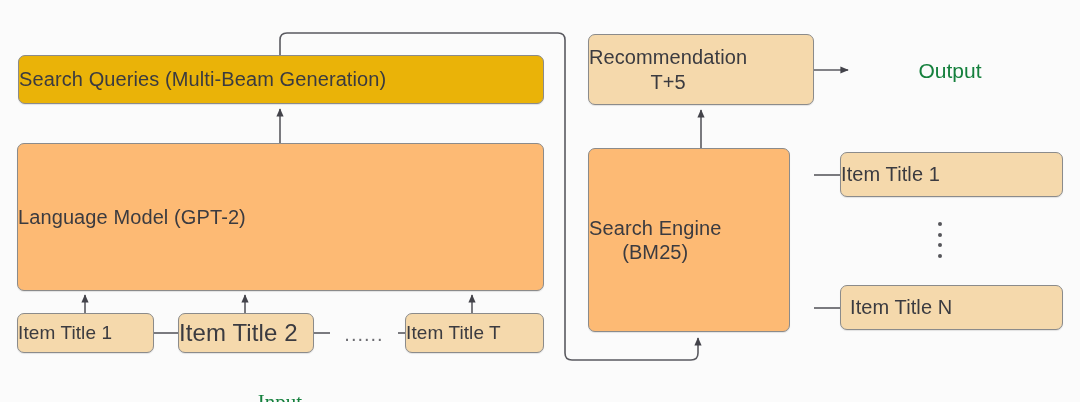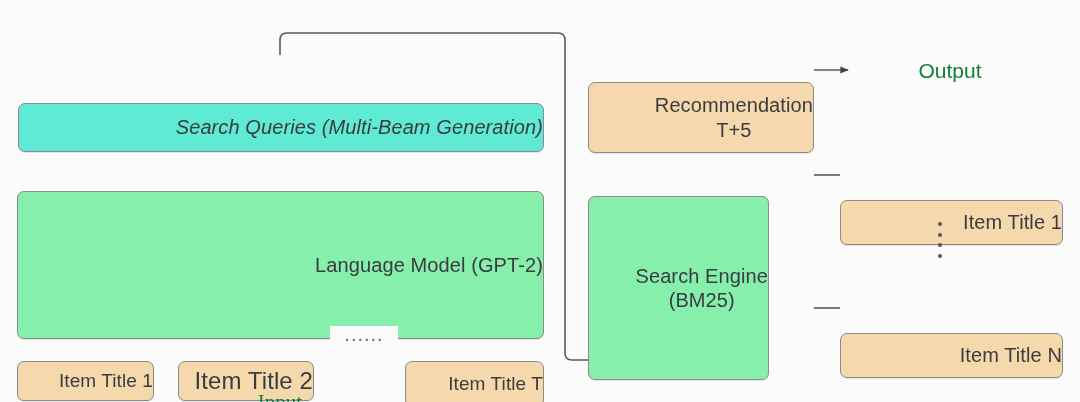--- a/index.html
+++ b/index.html
@@ -10,32 +10,31 @@
     overflow:hidden;
     position:relative;
   }
   #stage{position:absolute;left:0;top:0;width:1080px;height:402px;}
   svg.edges{position:absolute;left:0;top:0;width:1080px;height:402px;pointer-events:none;}
   .node{
     position:absolute;
     box-sizing:border-box;
     border:1.4px solid #8b8b8b;
     border-radius:7px;
-    display:flex;align-items:center;justify-content:flex-end;
+    display:flex;align-items:center;justify-content:flex-start;
     text-align:center;
     color:#3b3b40;
     font-size:20px;
     line-height:1.22;
     letter-spacing:.1px;
     box-shadow:0 1px 1px rgba(0,0,0,.10);
     z-index:2;
-    margin-top:48px;
   }
-  .orange{background:#5eead4;font-style:italic;}
-  .yellow{background:#86efac;}
+  .orange{background:#eab308;}
+  .yellow{background:#fdba74;}
   .tan{background:#f5d9ac;}
   .plain-text{
     position:absolute;color:#15803d;font-size:21px;
     display:flex;align-items:center;justify-content:center;
     z-index:2;
   }
   .dots-h{
     position:absolute;color:#6d6d72;font-size:20px;letter-spacing:1px;
     display:flex;align-items:center;justify-content:center;z-index:3;
     background:#fbfbfb;
@@ -44,23 +43,23 @@
     position:absolute;z-index:3;
     display:flex;flex-direction:column;align-items:center;justify-content:space-between;
   }
   .dots-v i{display:block;width:4px;height:4px;border-radius:50%;background:#55555a;}
 
   
   #search-queries{left:18px;  top:55px;  width:526px; height:49px;}
   #language-model{left:17px;  top:143px; width:527px; height:148px;}
   #item-in-1{left:17px;  top:313px; width:137px; height:40px; font-size:19px;}
   #item-in-2{left:178px; top:313px; width:136px; height:40px; font-size:24px;}
-  #item-in-t{left:405px; top:313px; width:139px; height:46px; font-size:19px;}
+  #item-in-t{left:405px; top:313px; width:139px; height:40px; font-size:19px;}
   #recommendation{left:588px;top:34px;  width:226px; height:71px;}
-  #search-engine{left:588px; top:148px; width:181px; height:184px;}
+  #search-engine{left:588px; top:148px; width:202px; height:184px;}
   #item-out-1{left:840px;  top:152px; width:223px; height:45px;}
   #item-out-n{left:840px;  top:285px; width:223px; height:45px;padding-left:9px;}
 
   #label-input{left:205px; top:388px; width:150px; height:28px;font-family:Liberation Serif, serif;}
   #label-output{left:860px;top:57px;  width:180px; height:28px;}
   #dots-between{left:330px;top:326px; width:68px;  height:16px;}
   #dots-vert{left:937px; top:222px; width:6px; height:36px;}
 </style>
 </head>
 <body>

